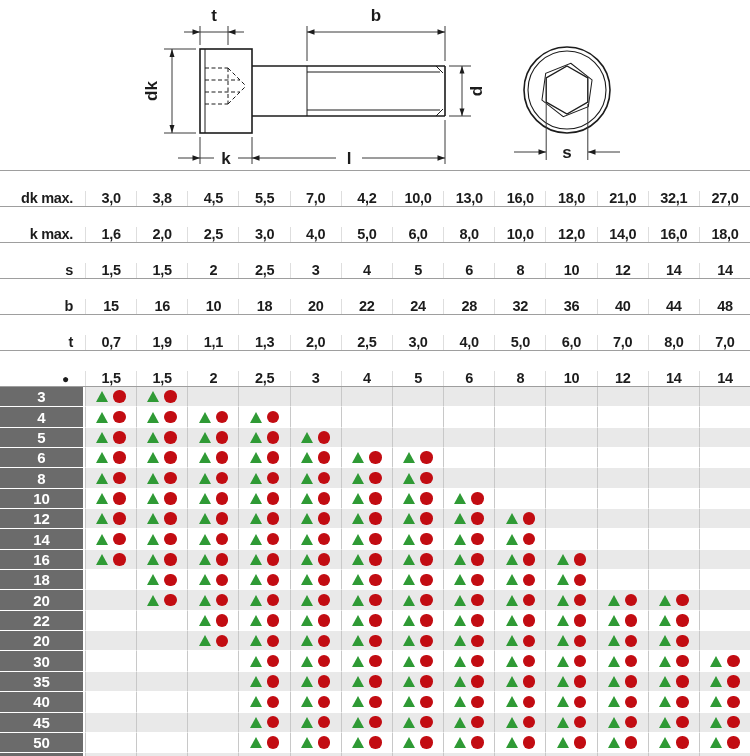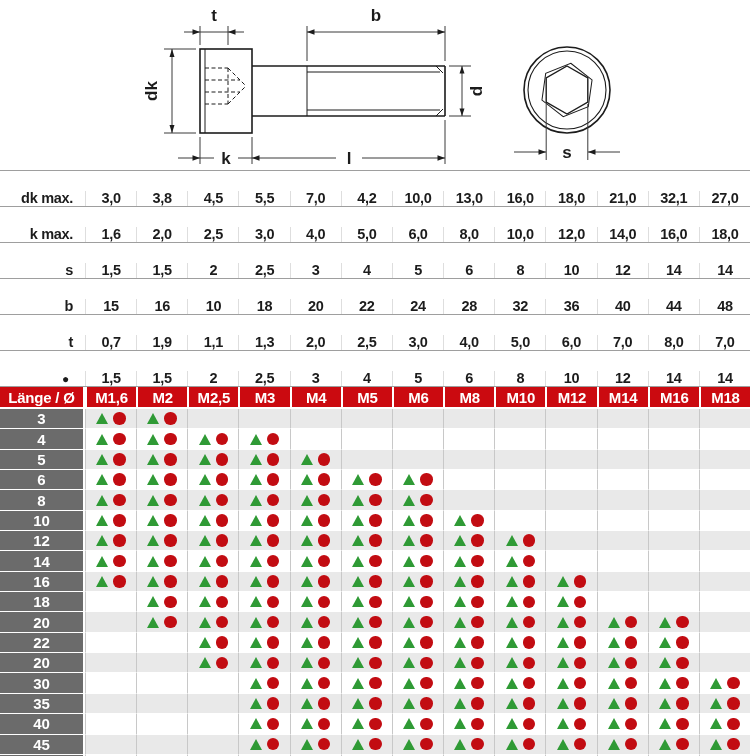--- a/index.html
+++ b/index.html
@@ -193,36 +193,20 @@
         <div class="spec-val">5</div>
         <div class="spec-val">6</div>
         <div class="spec-val">8</div>
         <div class="spec-val">10</div>
         <div class="spec-val">12</div>
         <div class="spec-val">14</div>
         <div class="spec-val">14</div>
       </div>
     </div>
 
-  <div class="hdr" id="size-header">
-    <div class="hdr-corner">Länge / Ø</div>
-  <div class="hdr-cell">M1,6</div>
-      <div class="hdr-cell">M2</div>
-      <div class="hdr-cell">M2,5</div>
-      <div class="hdr-cell">M3</div>
-      <div class="hdr-cell">M4</div>
-      <div class="hdr-cell">M5</div>
-      <div class="hdr-cell">M6</div>
-      <div class="hdr-cell">M8</div>
-      <div class="hdr-cell">M10</div>
-      <div class="hdr-cell">M12</div>
-      <div class="hdr-cell">M14</div>
-      <div class="hdr-cell">M16</div>
-      <div class="hdr-cell">M18</div>
-    </div>
 
   <div id="matrix">
       <div class="m-row stripe">
         <div class="m-label">3</div>
         <div class="m-cell">
           <span class="tri"></span>
           <span class="dot"></span>
         </div>
         <div class="m-cell">
           <span class="tri"></span>

